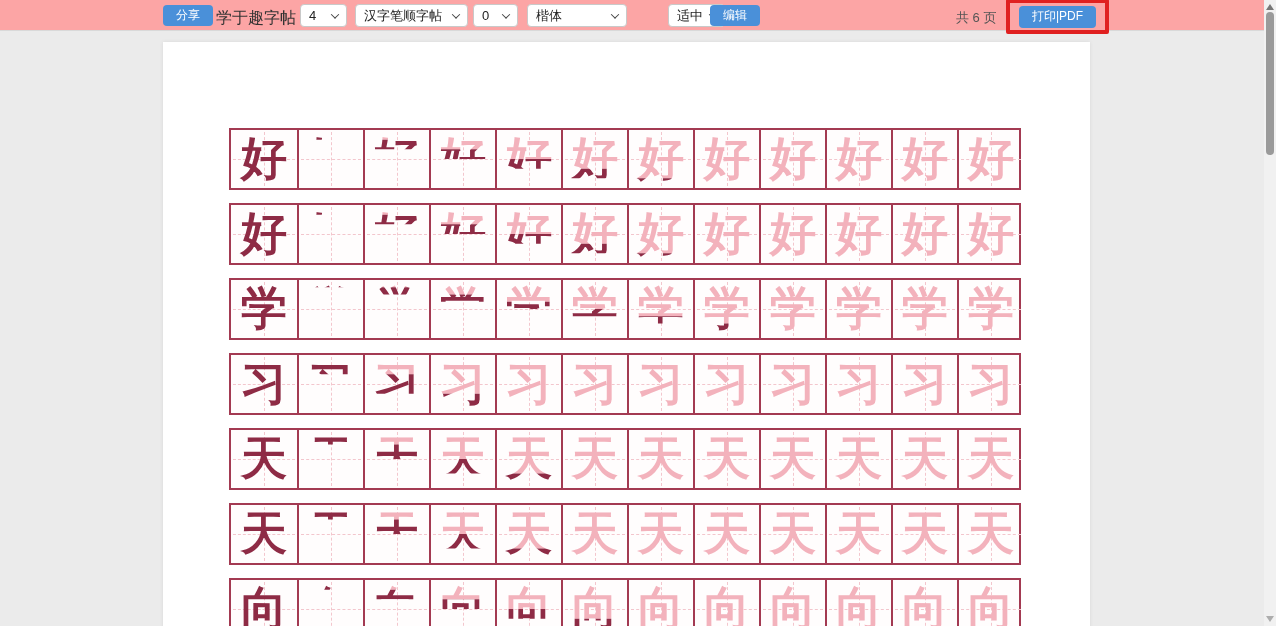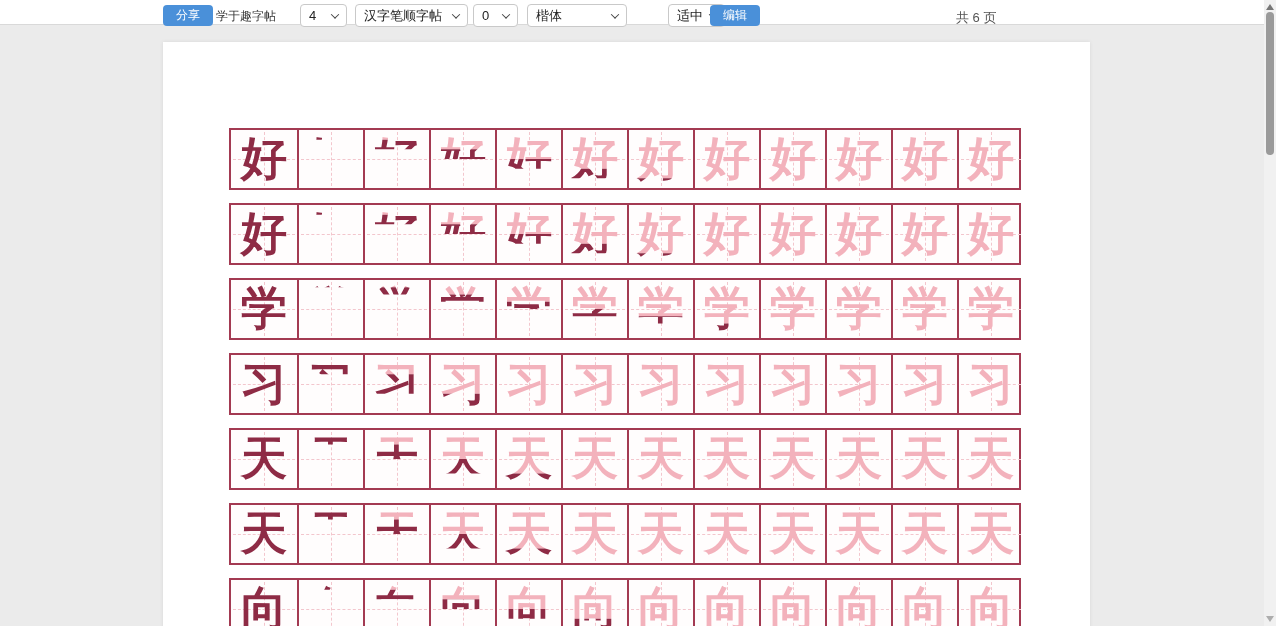--- a/index.html
+++ b/index.html
@@ -1,29 +1,29 @@
 <!DOCTYPE html>
 <html style="--accent: #4a90d9; --highlight: #e02020; --grid-border: #a33a52; --char-dark: #8e2b45; --char-trace: #f3b2bc; --guide: #f3c6cd;"><head>
 <meta charset="utf-8">
 <style>
   * { margin:0; padding:0; box-sizing:border-box; }
   html,body { width:1276px; height:626px; overflow:hidden; }
   body { font-family:"Liberation Sans","DejaVu Sans",sans-serif; background:#ebebeb; position:relative; }
 
   
   .toolbar {
-    position:absolute; left:0; top:0; width:1264px; height:25px;
-    background:#ffffff; border-bottom:1px solid #d9d9d9; z-index:5;
+    position:absolute; left:0; top:0; width:1264px; height:31px;
+    background:#fca5a5; border-bottom:1px solid #d9d9d9; z-index:5;
   }
   .btn {
     position:absolute; top:5px; height:21px; display:flex; align-items:center;
     background:var(--accent,#4a90d9); color:#fff; font-size:12px;
     border:none; border-radius:4px; padding:0 13px; cursor:pointer; white-space:nowrap;
   }
-  .tb-title { position:absolute; left:216px; top:8px; font-size:12px; color:#333; white-space:nowrap;text-align:right; }
+  .tb-title { position:absolute; left:216px; top:8px; font-size:16px; color:#333; white-space:nowrap;text-align:right; }
   .sel {
     position:absolute; top:4px; height:23px; background:#fff;
     border:1px solid #c9c9c9; border-radius:4px; display:flex; align-items:center;
     justify-content:space-between; padding:0 8px; font-size:13px; color:#222; cursor:pointer;
   }
   .chev {
     width:6px; height:6px; border-right:1.6px solid #444; border-bottom:1.6px solid #444;
     transform:rotate(45deg) translate(-1px,-1px); flex:none; margin-left:6px;
   }
   .page-count { position:absolute; left:956px; top:9px; font-size:13px; color:#555; white-space:nowrap; }
@@ -102,20 +102,23 @@
 
   <div class="sel" style="left:668px;width:57px">
     <span>适中</span>
     <i class="chev"></i>
   </div>
 
   <button class="btn" style="left:710px">编辑</button>
 
   <div class="page-count">共 6 页</div>
 
+  <div class="highlight-box">
+    <button class="btn print-btn">打印|PDF</button>
+  </div>
 </div>
 
 <div class="paper">
   <div class="sheet-header">
     <span class="hdr-name">姓名</span>
     <span class="hdr-class">班级</span>
     <span class="hdr-year">年</span>
     <span class="hdr-month">月</span>
     <span class="hdr-day">日</span>
   </div>

